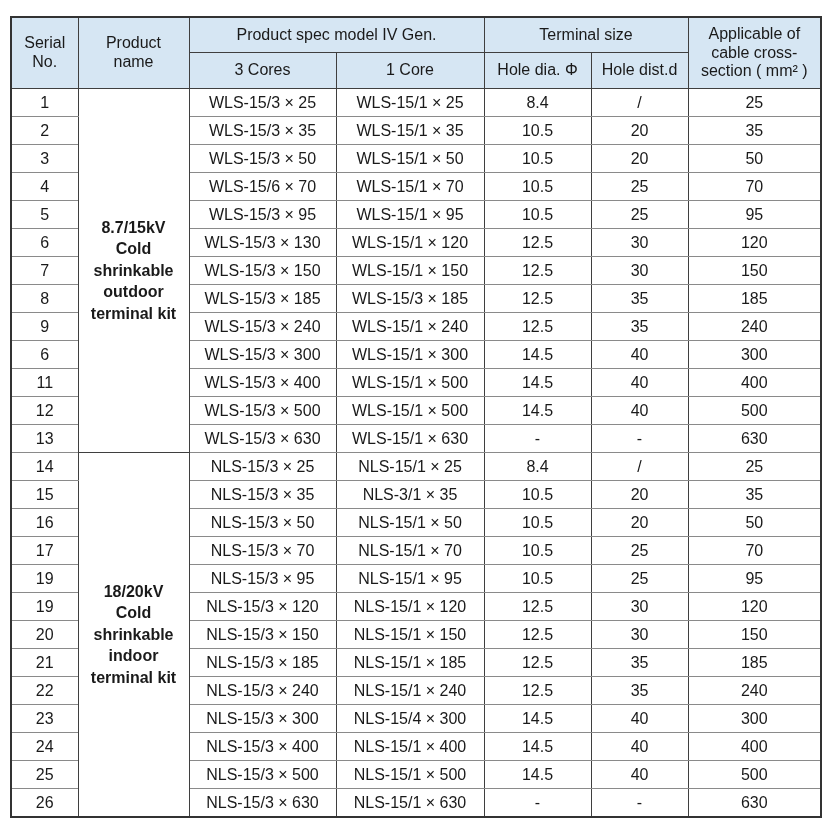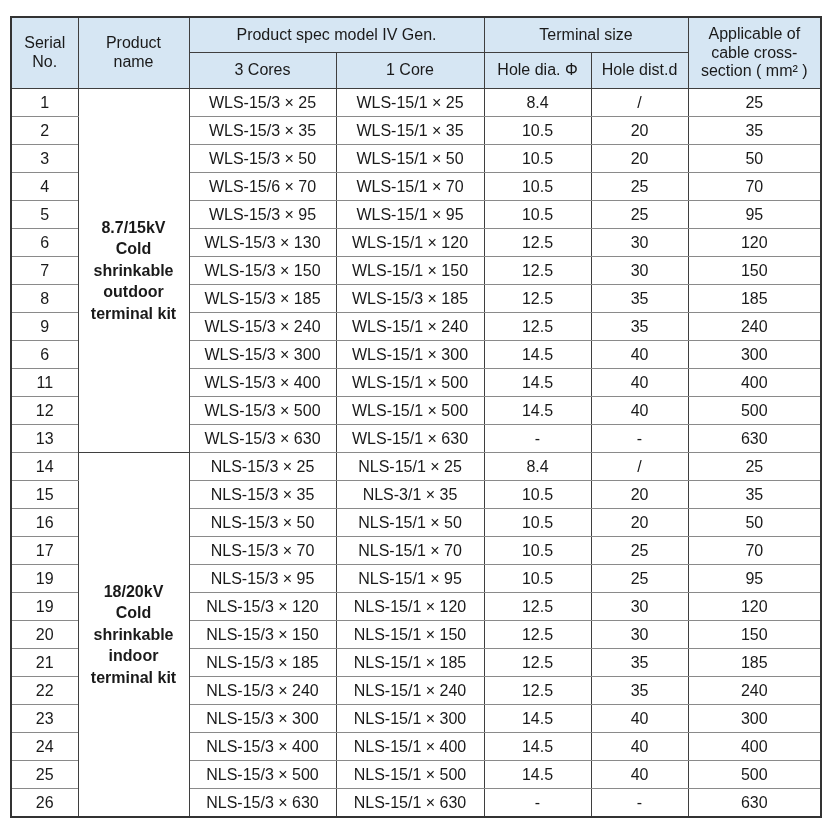--- a/index.html
+++ b/index.html
@@ -272,21 +272,21 @@
           <td>22</td>
           <td>NLS-15/3 × 240</td>
           <td>NLS-15/1 × 240</td>
           <td>12.5</td>
           <td>35</td>
           <td>240</td>
         </tr>
         <tr>
           <td>23</td>
           <td>NLS-15/3 × 300</td>
-          <td>NLS-15/1 × 300</td>
+          <td>NLS-15/4 × 300</td>
           <td>14.5</td>
           <td>40</td>
           <td>300</td>
         </tr>
         <tr>
           <td>24</td>
           <td>NLS-15/3 × 400</td>
           <td>NLS-15/1 × 400</td>
           <td>14.5</td>
           <td>40</td>

